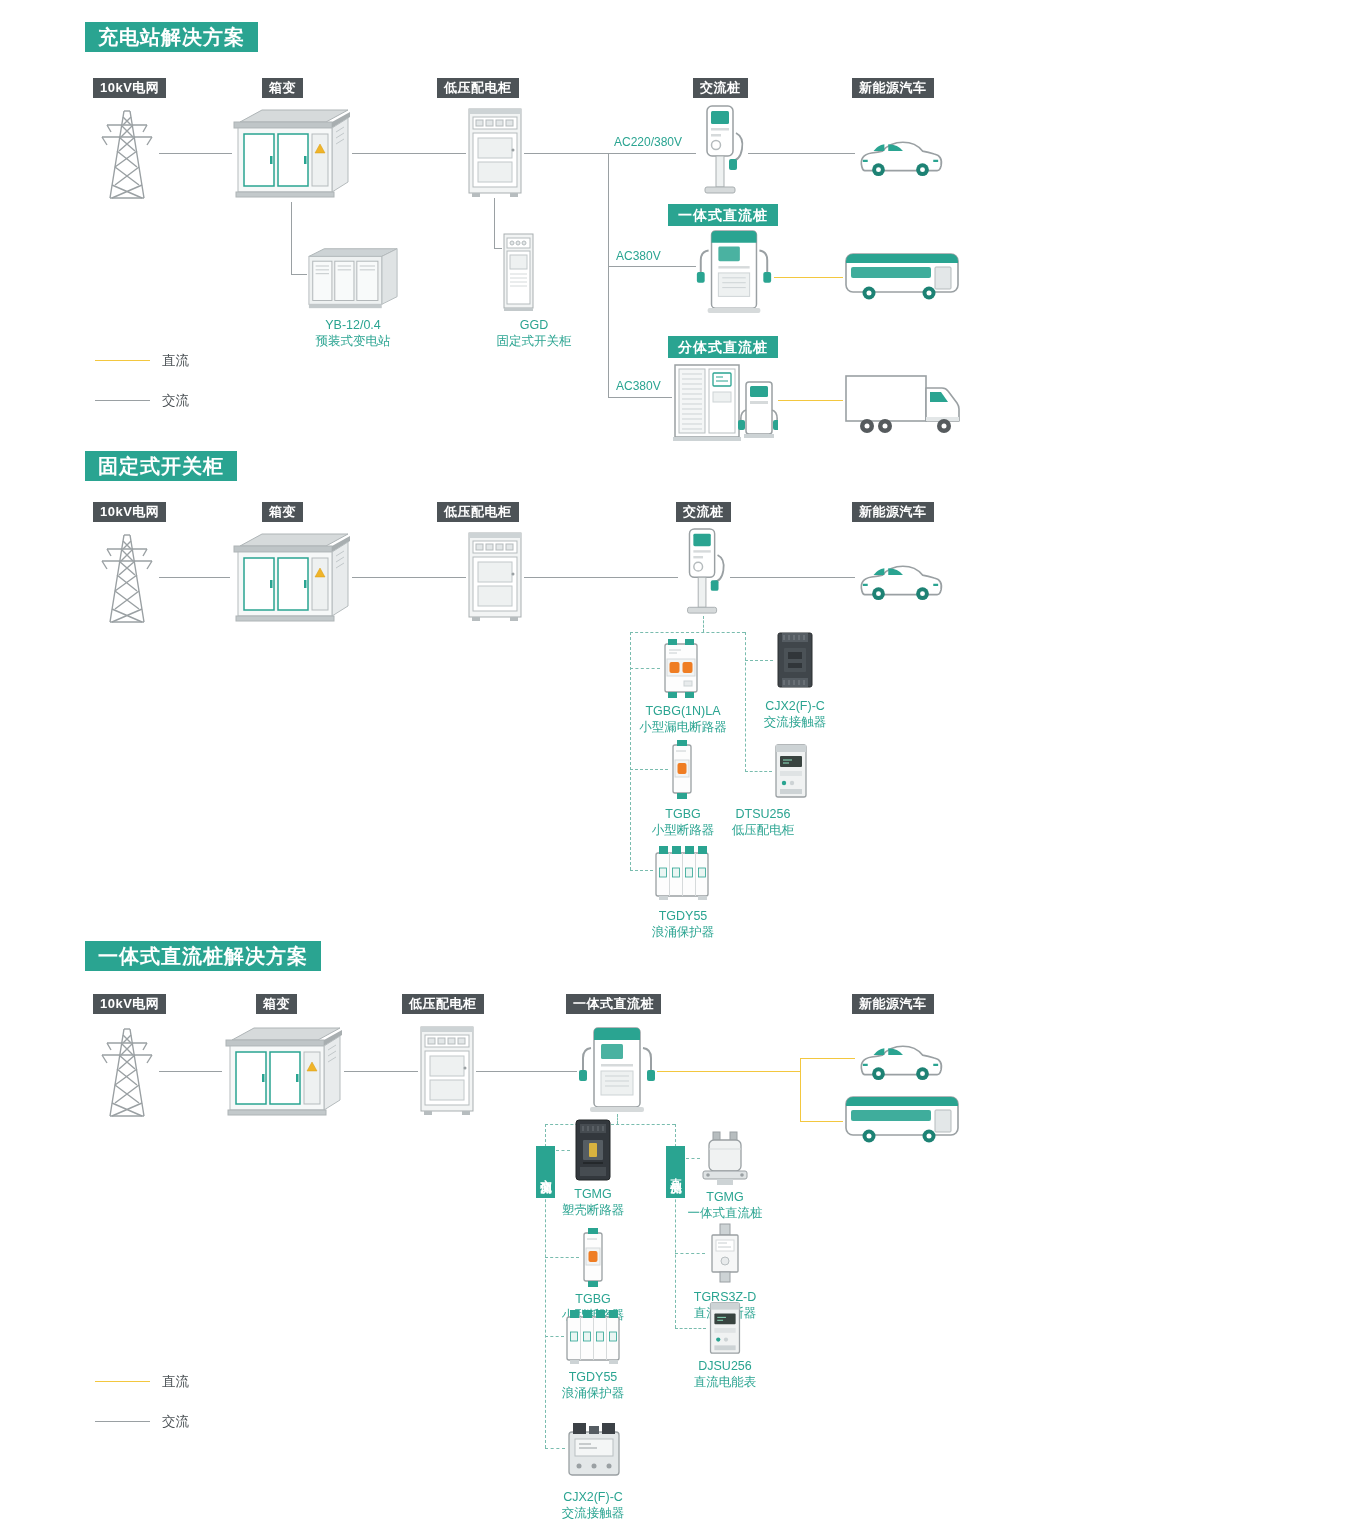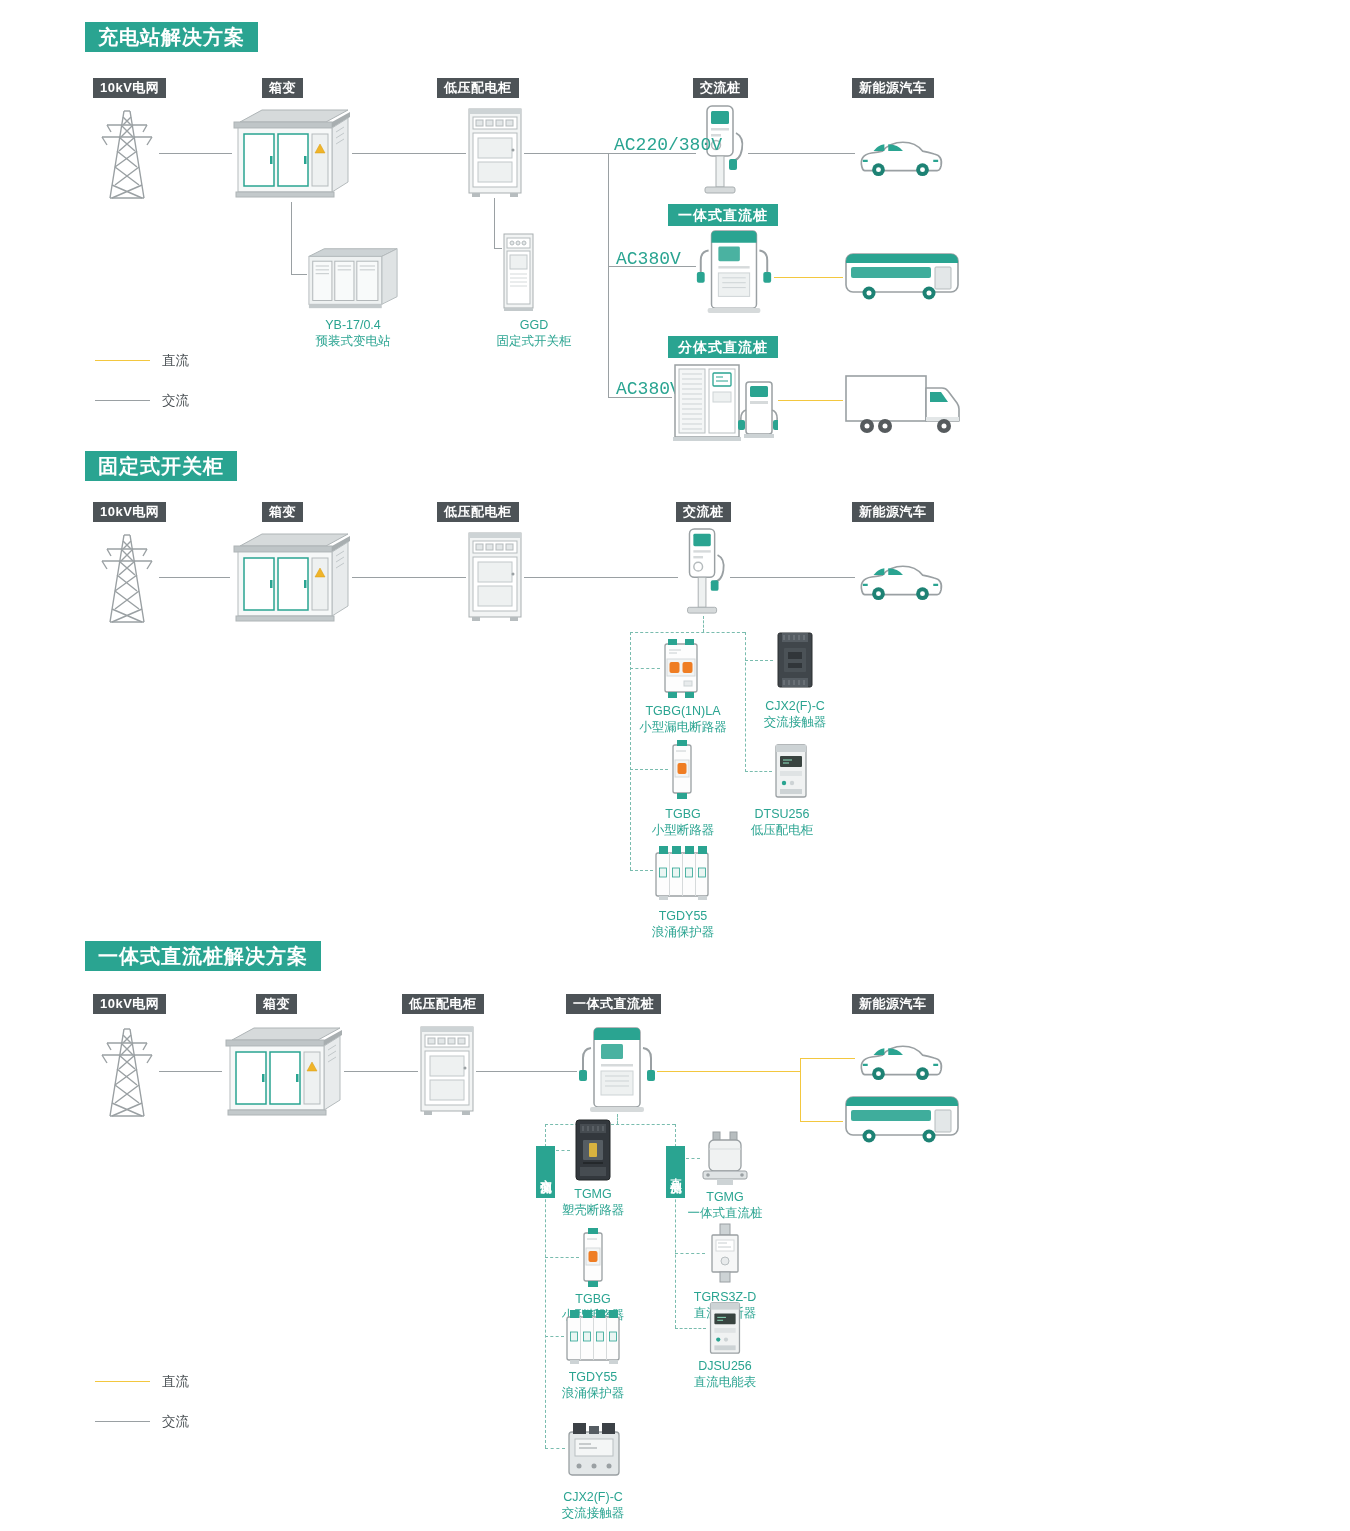--- a/index.html
+++ b/index.html
@@ -23,21 +23,21 @@
     font-size:13px; font-weight:bold; line-height:20px; padding:0 7px; letter-spacing:.5px;
     white-space:nowrap;
   }
   .sub-banner{
     position:absolute; background:var(--teal); color:#fff;
     font-size:14px; font-weight:bold; line-height:22px; padding:0 10px; letter-spacing:1px;
     white-space:nowrap;
   }
   .cap{ position:absolute; text-align:center; color:var(--teal); font-size:12.5px; line-height:1.3; }
   .cap span{ display:block; }
-  .volt{ position:absolute; color:var(--teal); font-size:18px; white-space:nowrap;font-family:Liberation Mono, monospace; }
+  .volt{ position:absolute; color:var(--teal); font-size:12px; white-space:nowrap; }
   .hline{ position:absolute; height:0; border-top:1.5px solid var(--gray); }
   .vline{ position:absolute; width:0; border-left:1.5px solid var(--gray); }
   .hline.dc{ border-top-color:var(--yellow); }
   .vline.dc{ border-left-color:var(--yellow); }
   .hdash{ position:absolute; height:0; border-top:1px dashed #79bcae; }
   .vdash{ position:absolute; width:0; border-left:1px dashed #79bcae; }
   .side-label{
     position:absolute; background:var(--teal); color:#fff;
     writing-mode:vertical-rl; font-size:11.5px; font-weight:bold;
     width:19px; height:52px; display:flex; align-items:center; justify-content:center;
@@ -316,21 +316,21 @@
       <use href="#sym-car"></use>
     </svg>
   <div class="volt" style="left:614px;top:135px">AC220/380V</div>
 
   <div class="vline" style="left:291px;top:202px;height:73px"></div>
   <div class="hline" style="left:291px;top:274px;width:16px"></div>
   <svg class="abs" style="left:307px;top:242px;width:92px;height:71px">
       <use href="#sym-yb"></use>
     </svg>
   <div class="cap" style="left:298px;top:317px;width:110px">
-    <span>YB-17/0.4</span>
+    <span>YB-12/0.4</span>
     <span>预装式变电站</span>
   </div>
 
   <div class="vline" style="left:494px;top:198px;height:51px"></div>
   <div class="hline" style="left:494px;top:248px;width:8px"></div>
   <svg class="abs" style="left:502px;top:232px;width:33px;height:80px">
       <use href="#sym-ggd"></use>
     </svg>
   <div class="cap" style="left:488px;top:317px;width:92px">
     <span>GGD</span>
@@ -419,21 +419,21 @@
   <svg class="abs" style="left:668px;top:738px;width:28px;height:62px">
       <use href="#sym-mcb1"></use>
     </svg>
   <div class="cap" style="left:628px;top:806px;width:110px">
     <span>TGBG</span>
     <span>小型断路器</span>
   </div>
   <svg class="abs" style="left:772px;top:742px;width:38px;height:58px">
       <use href="#sym-meter"></use>
     </svg>
-  <div class="cap" style="left:730px;top:806px;width:104px">
+  <div class="cap" style="left:711px;top:806px;width:104px">
     <span>DTSU256</span>
     <span>低压配电柜</span>
   </div>
   <svg class="abs" style="left:653px;top:842px;width:58px;height:60px">
       <use href="#sym-spd"></use>
     </svg>
   <div class="cap" style="left:628px;top:908px;width:110px">
     <span>TGDY55</span>
     <span>浪涌保护器</span>
   </div>

